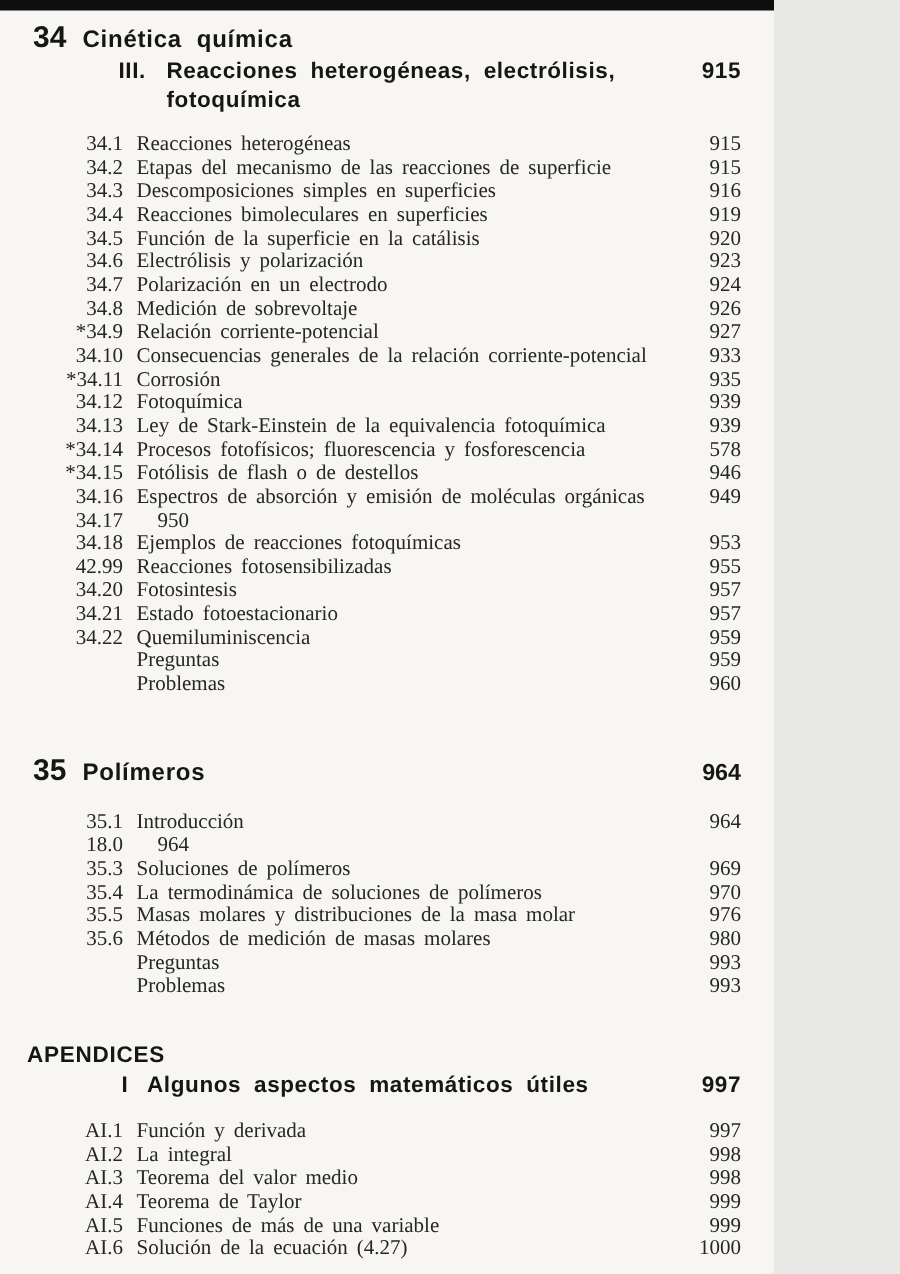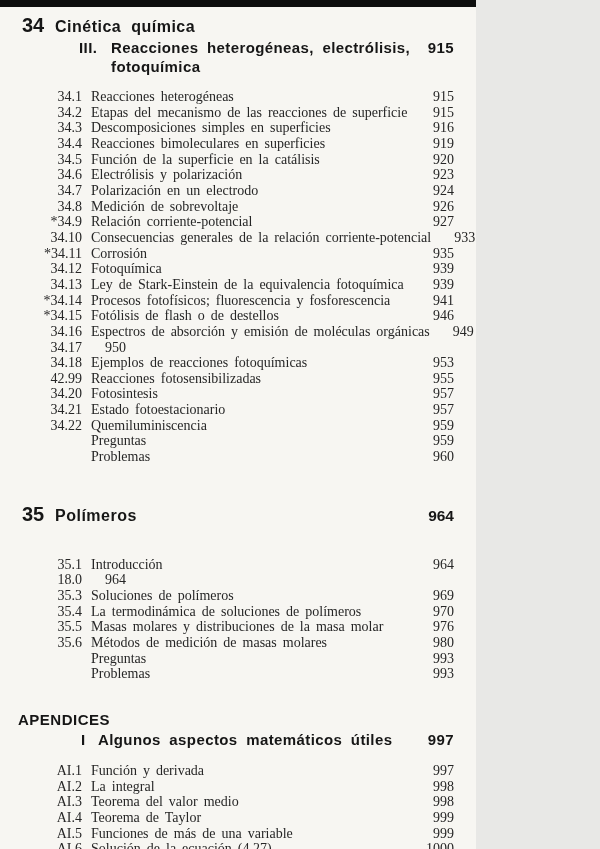--- a/index.html
+++ b/index.html
@@ -3,21 +3,21 @@
 <meta charset="utf-8">
 <style>
   :root{
     --paper:#f7f6f2;
     --ink:#262626;
     --ink-bold:#161616;
     --bar:#0e0e0e;
   }
   html,body{margin:0;padding:0;background:#e8e8e6;}
   .page{
-    width:476px;height:849px;
+    width:516px;height:849px;
     background:var(--paper);
     overflow:hidden;
     position:relative;
     font-family:"Liberation Serif", serif;
     color:var(--ink);
   }
   .topbar{height:7px;background:var(--bar);}
 
   
   .ch-line{
@@ -52,21 +52,21 @@
     word-spacing:2.5px;
   }
   .num{width:62px;flex:none;text-align:right;white-space:pre;}
   .ttl{flex:1;margin-left:9px;white-space:nowrap;}
   .pg{flex:none;width:44px;text-align:right;}
 
   
   .chapter-34{padding-top:8px;}
   .chapter-34 .items{margin-top:13px;}
   .chapter-35{margin-top:39px;}
-  .chapter-35 .items{margin-top:31px;}
+  .chapter-35 .items{margin-top:15px;}
 
   
   .appendices{margin-top:30px;}
   .app-head{
     padding-left:18px;
     font-family:"Liberation Sans", sans-serif;
     font-weight:bold;color:var(--ink-bold);
     font-size:15px;line-height:16px;letter-spacing:.5px;
   }
   .app-sec{
@@ -167,21 +167,21 @@
 
         <div class="row">
           <span class="num">34.13</span>
           <span class="ttl">Ley de Stark-Einstein de la equivalencia fotoquímica</span>
           <span class="pg">939</span>
         </div>
 
         <div class="row">
           <span class="num">*34.14</span>
           <span class="ttl">Procesos fotofísicos; fluorescencia y fosforescencia</span>
-          <span class="pg">941</span>
+          <span class="pg">578</span>
         </div>
 
         <div class="row">
           <span class="num">*34.15</span>
           <span class="ttl">Fotólisis de flash o de destellos</span>
           <span class="pg">946</span>
         </div>
 
         <div class="row">
           <span class="num">34.16</span>

